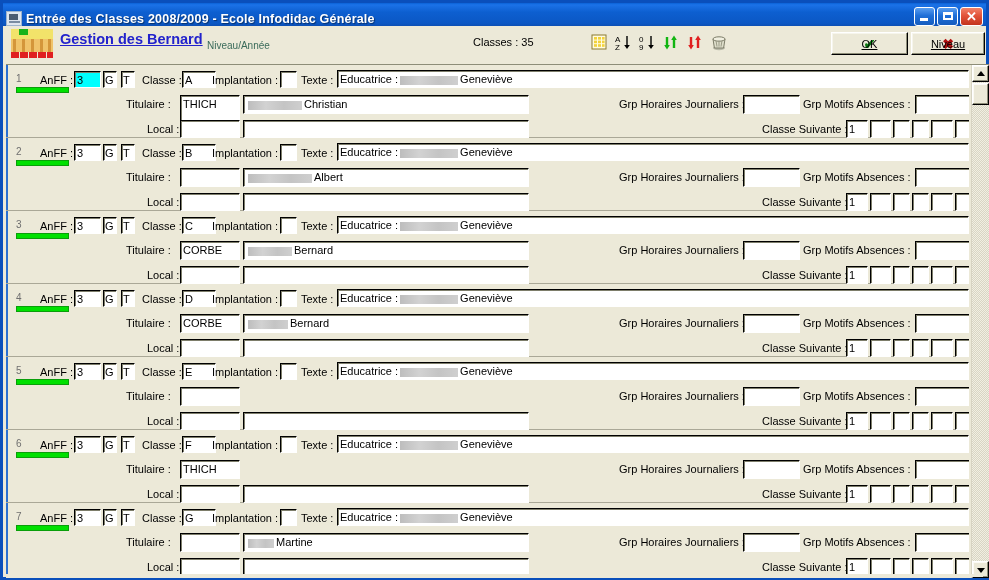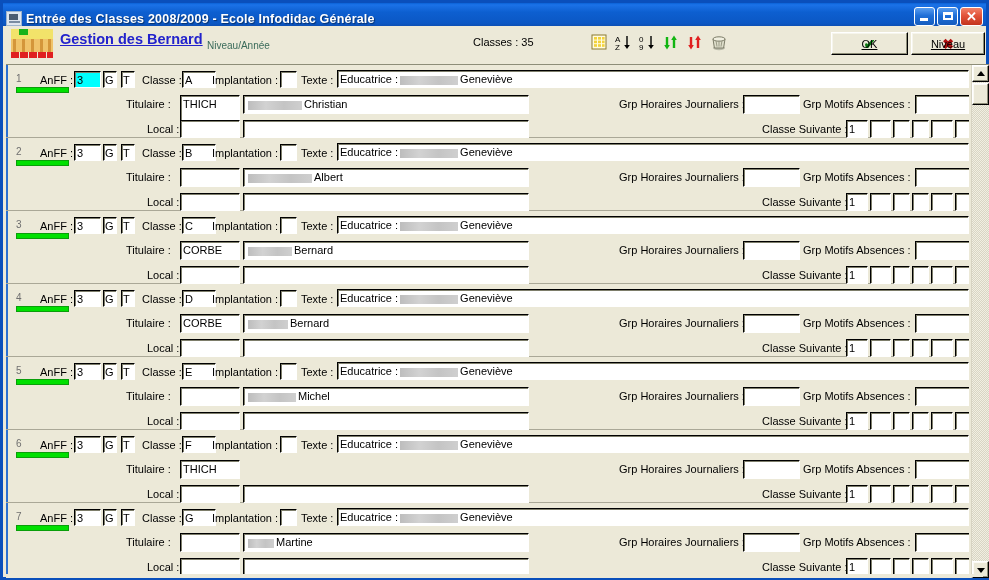--- a/index.html
+++ b/index.html
@@ -552,21 +552,20 @@
     <div class="fld" style="left:176px;top:6px;width:34px;height:17px">E</div>
 
     <div class="lbl" style="left:206px;top:9px">Implantation :</div>
     <div class="fld" style="left:274px;top:6px;width:17px;height:17px"></div>
 
     <div class="lbl" style="left:295px;top:9px">Texte :</div>
     <div class="fld" style="left:331px;top:5px;width:632px;height:18px">Educatrice :<span class="redact" style="width:58px"></span>Geneviève</div>
 
     <div class="lbl" style="left:120px;top:33px">Titulaire :</div>
     <div class="fld" style="left:174px;top:30px;width:60px;height:19px"></div>
-    <div class="fld" style="left:237px;top:30px;width:286px;height:19px"><span class="redact" style="width:48px"></span>Michel</div>
 
     <div class="lbl" style="left:141px;top:58px">Local :</div>
     <div class="fld" style="left:174px;top:55px;width:60px;height:18px"></div>
     <div class="fld" style="left:237px;top:55px;width:286px;height:18px"></div>
 
     <div class="lbl" style="left:613px;top:33px">Grp Horaires Journaliers :</div>
     <div class="fld" style="left:737px;top:30px;width:57px;height:19px"></div>
 
     <div class="lbl" style="left:797px;top:33px">Grp Motifs Absences :</div>
     <div class="fld" style="left:909px;top:30px;width:57px;height:19px"></div>

